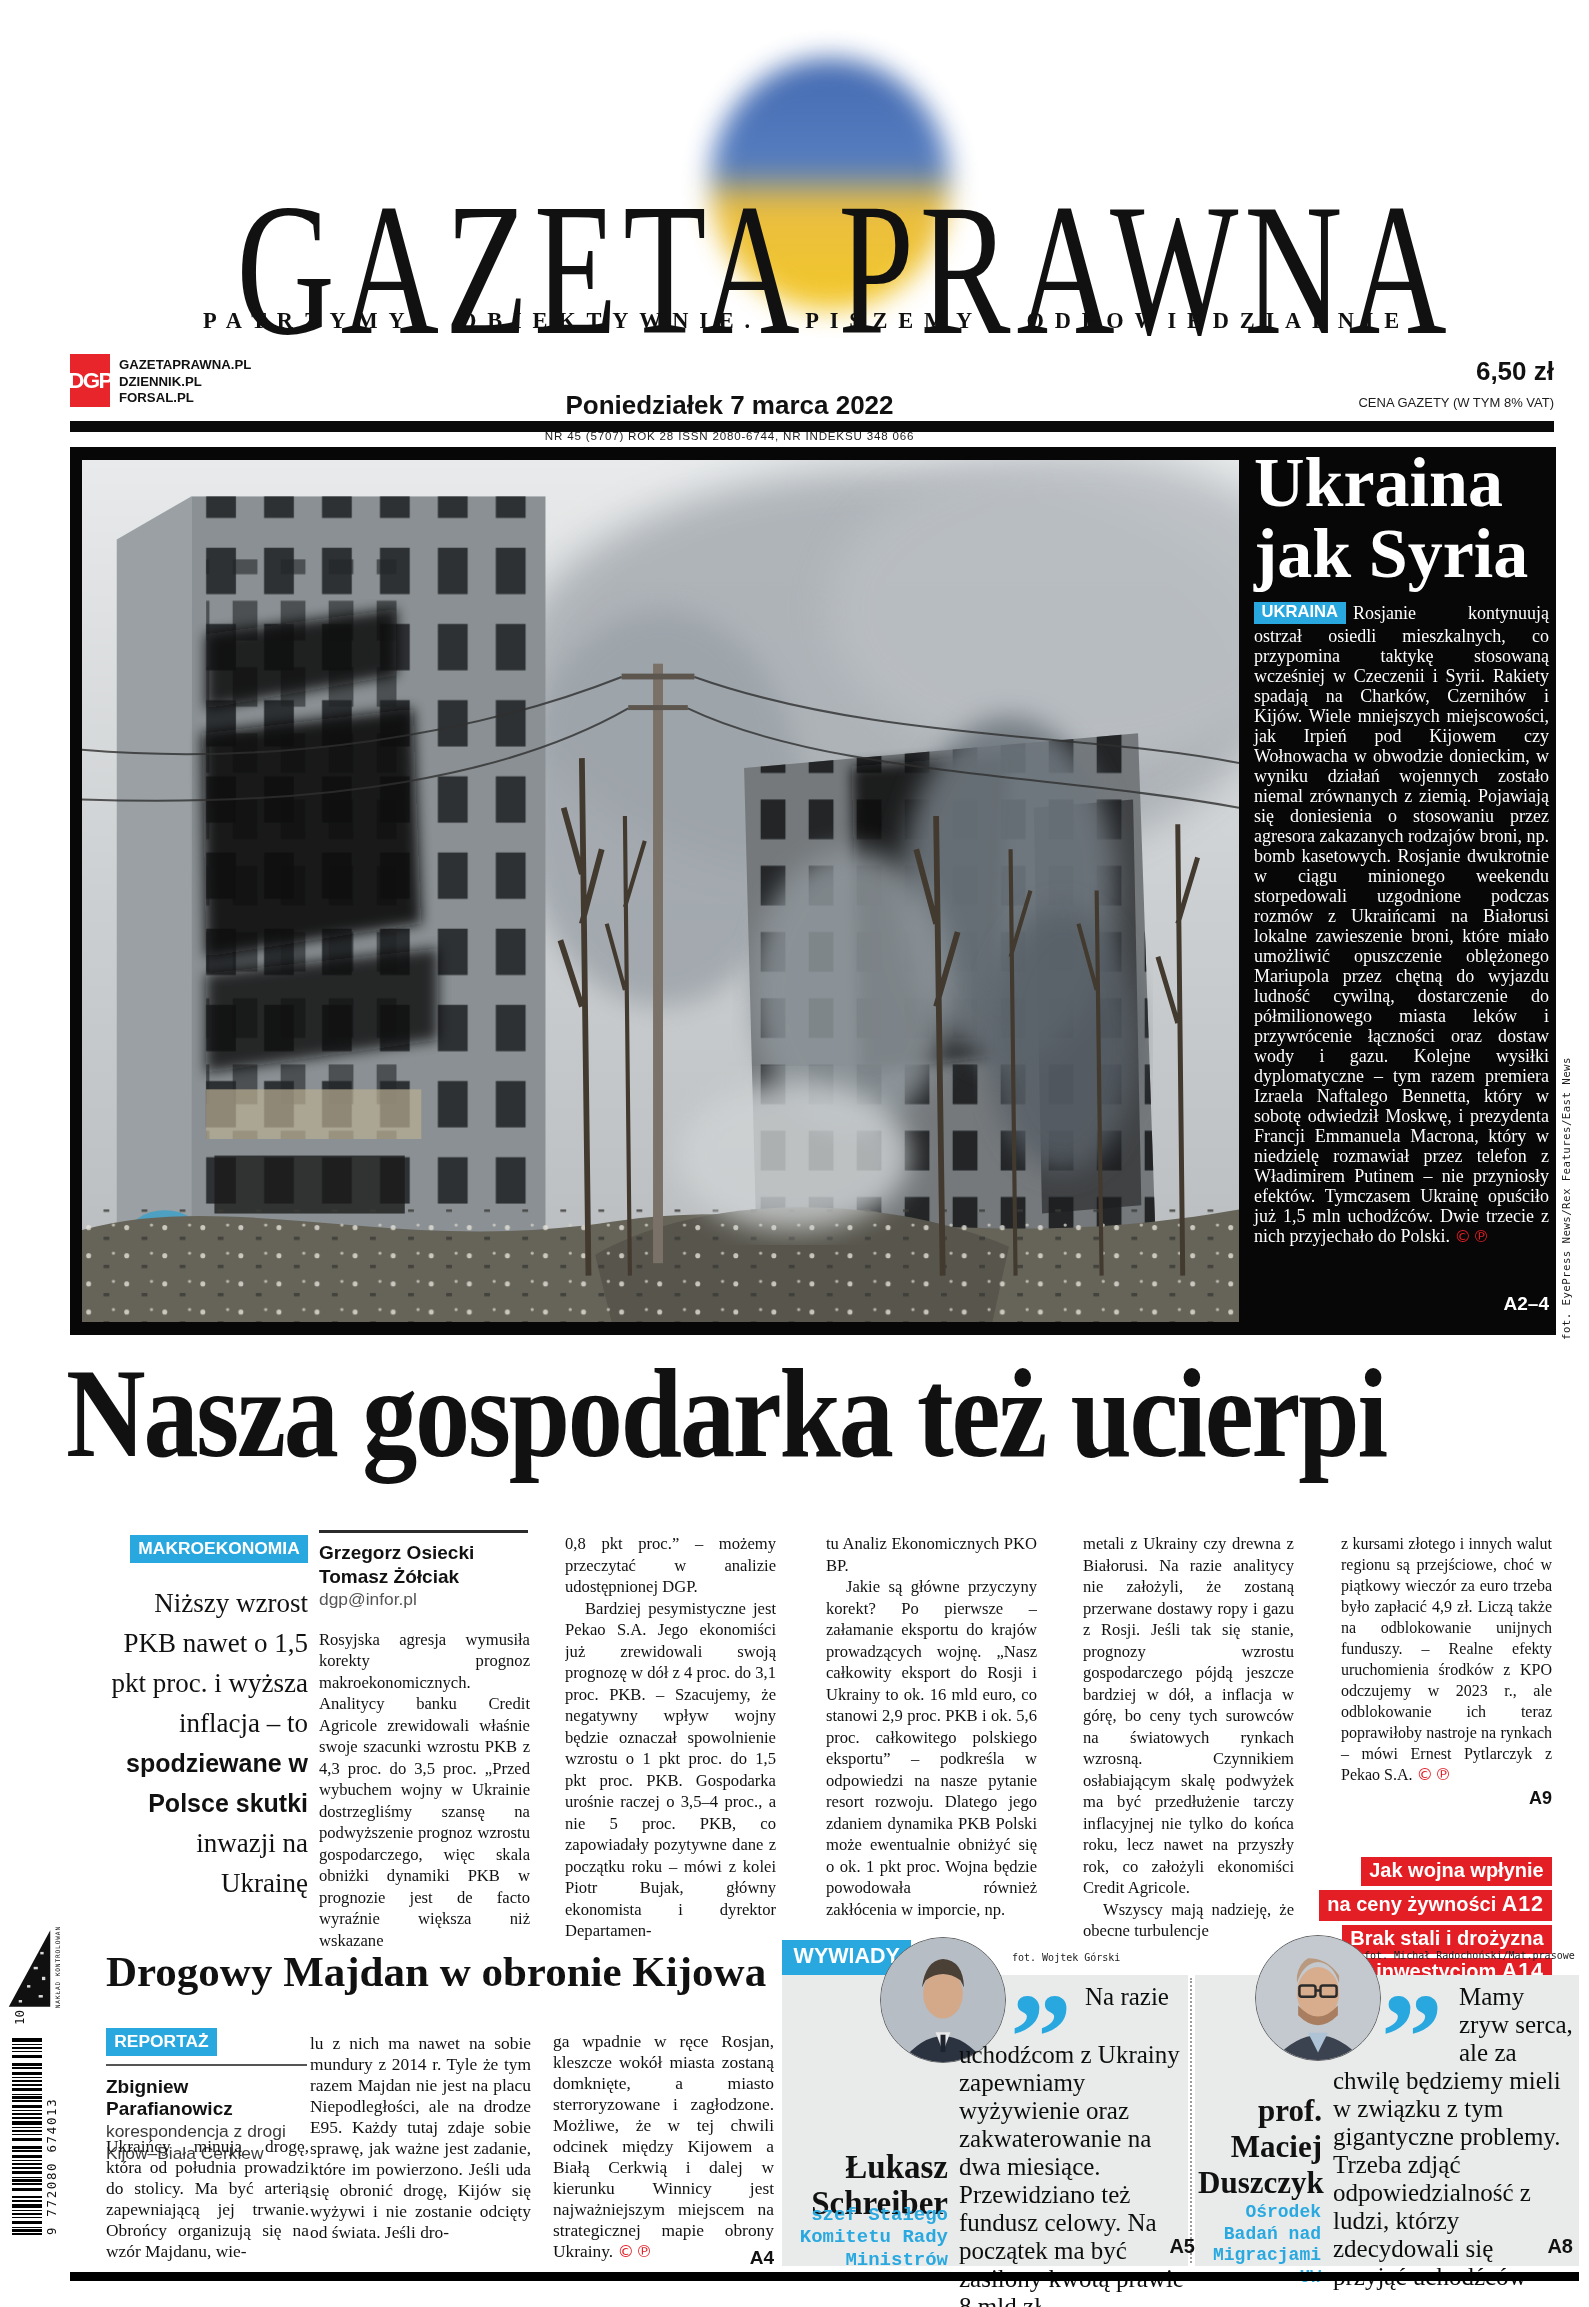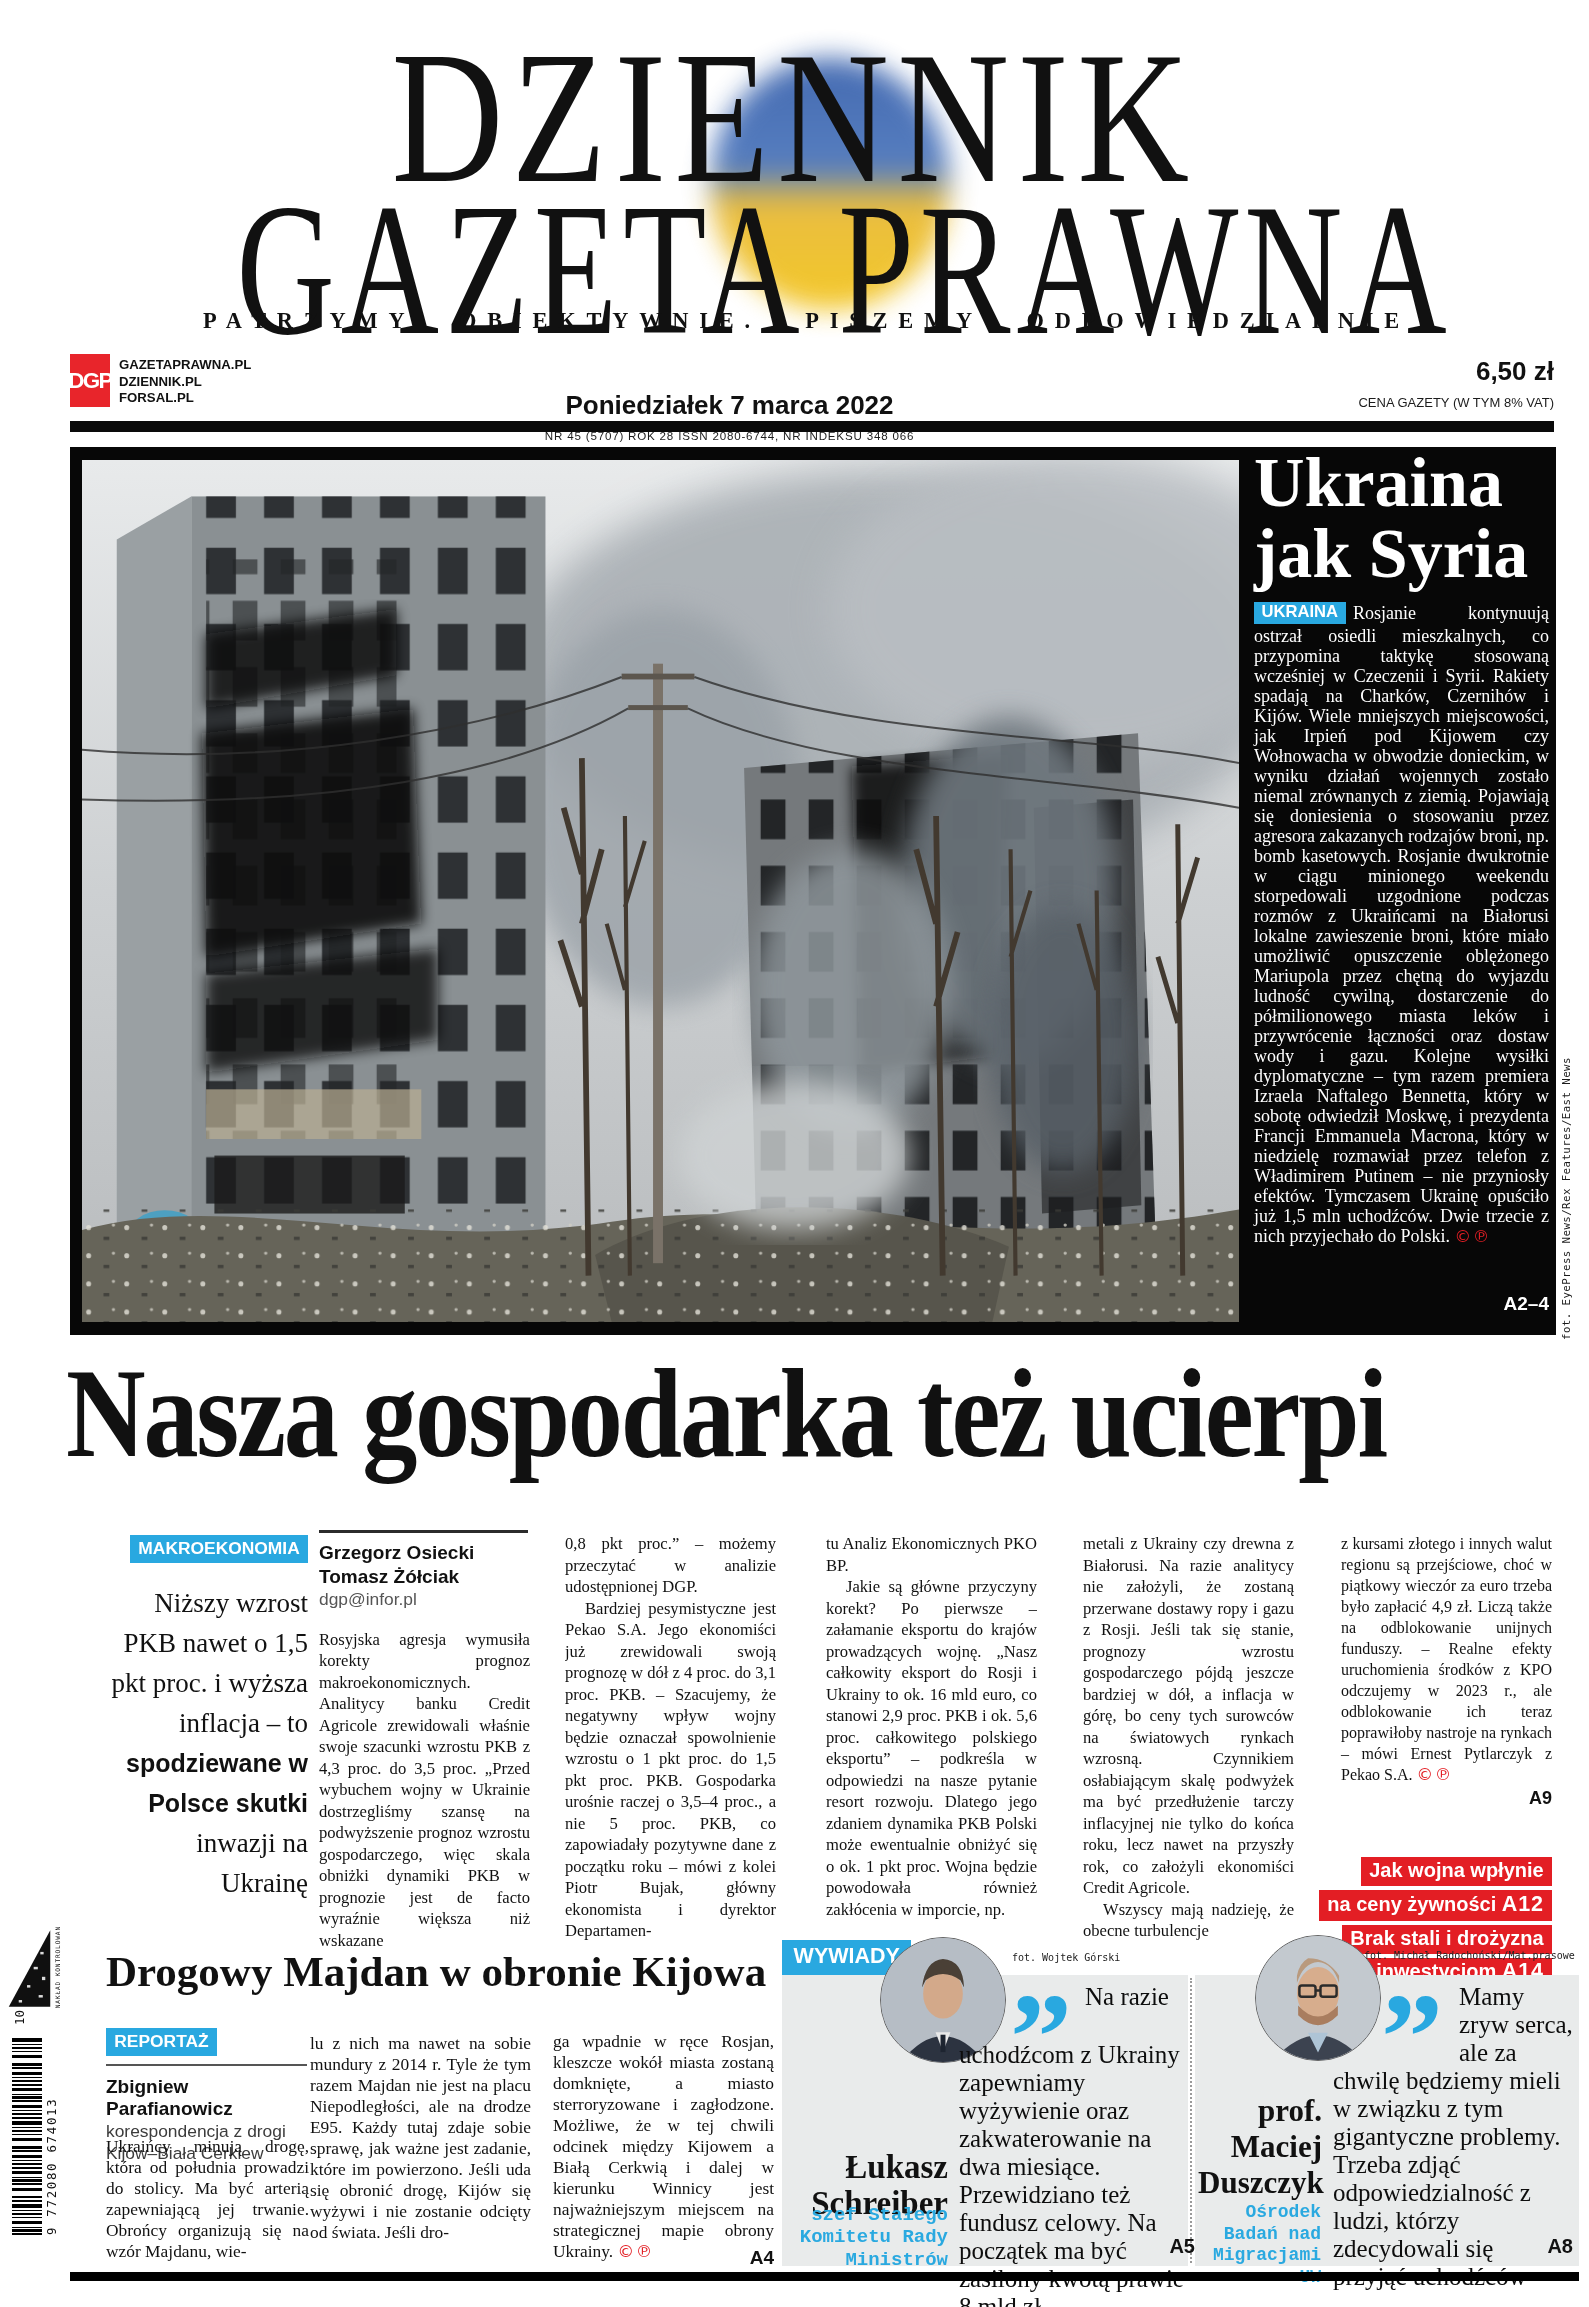--- a/index.html
+++ b/index.html
@@ -114,21 +114,20 @@
   .bars{width:199px;height:30px;background:repeating-linear-gradient(90deg,#000 0 1.7px,#fff 1.7px 3.3px,#000 3.3px 5.8px,#fff 5.8px 7.5px,#000 7.5px 8.3px,#fff 8.3px 10.8px,#000 10.8px 14px,#fff 14px 16.6px);}
   .bnum{font-family:"DejaVu Sans Mono",monospace;font-size:12.4px;margin-top:1.7px;letter-spacing:1.7px;}
   .bextra{position:absolute;right:0;top:0;font-family:"DejaVu Sans Mono",monospace;font-size:12.4px;}
 </style>
 </head>
 <body>
 
 <div class="page">
 
   <div class="abs flag"></div>
-  <div class="abs mastline m1"><span>DZIENNIK</span></div>
   <div class="abs mastline m2"><span>GAZETA PRAWNA</span></div>
   <div class="abs tagline">PATRZYMY OBIEKTYWNIE. PISZEMY ODPOWIEDZIALNIE</div>
 
   <div class="abs dgp sans">DGP</div>
   <div class="abs sites sans">
     <div>GAZETAPRAWNA.PL</div>
     <div>DZIENNIK.PL</div>
     <div>FORSAL.PL</div>
   </div>
   <div class="abs datewrap sans">

